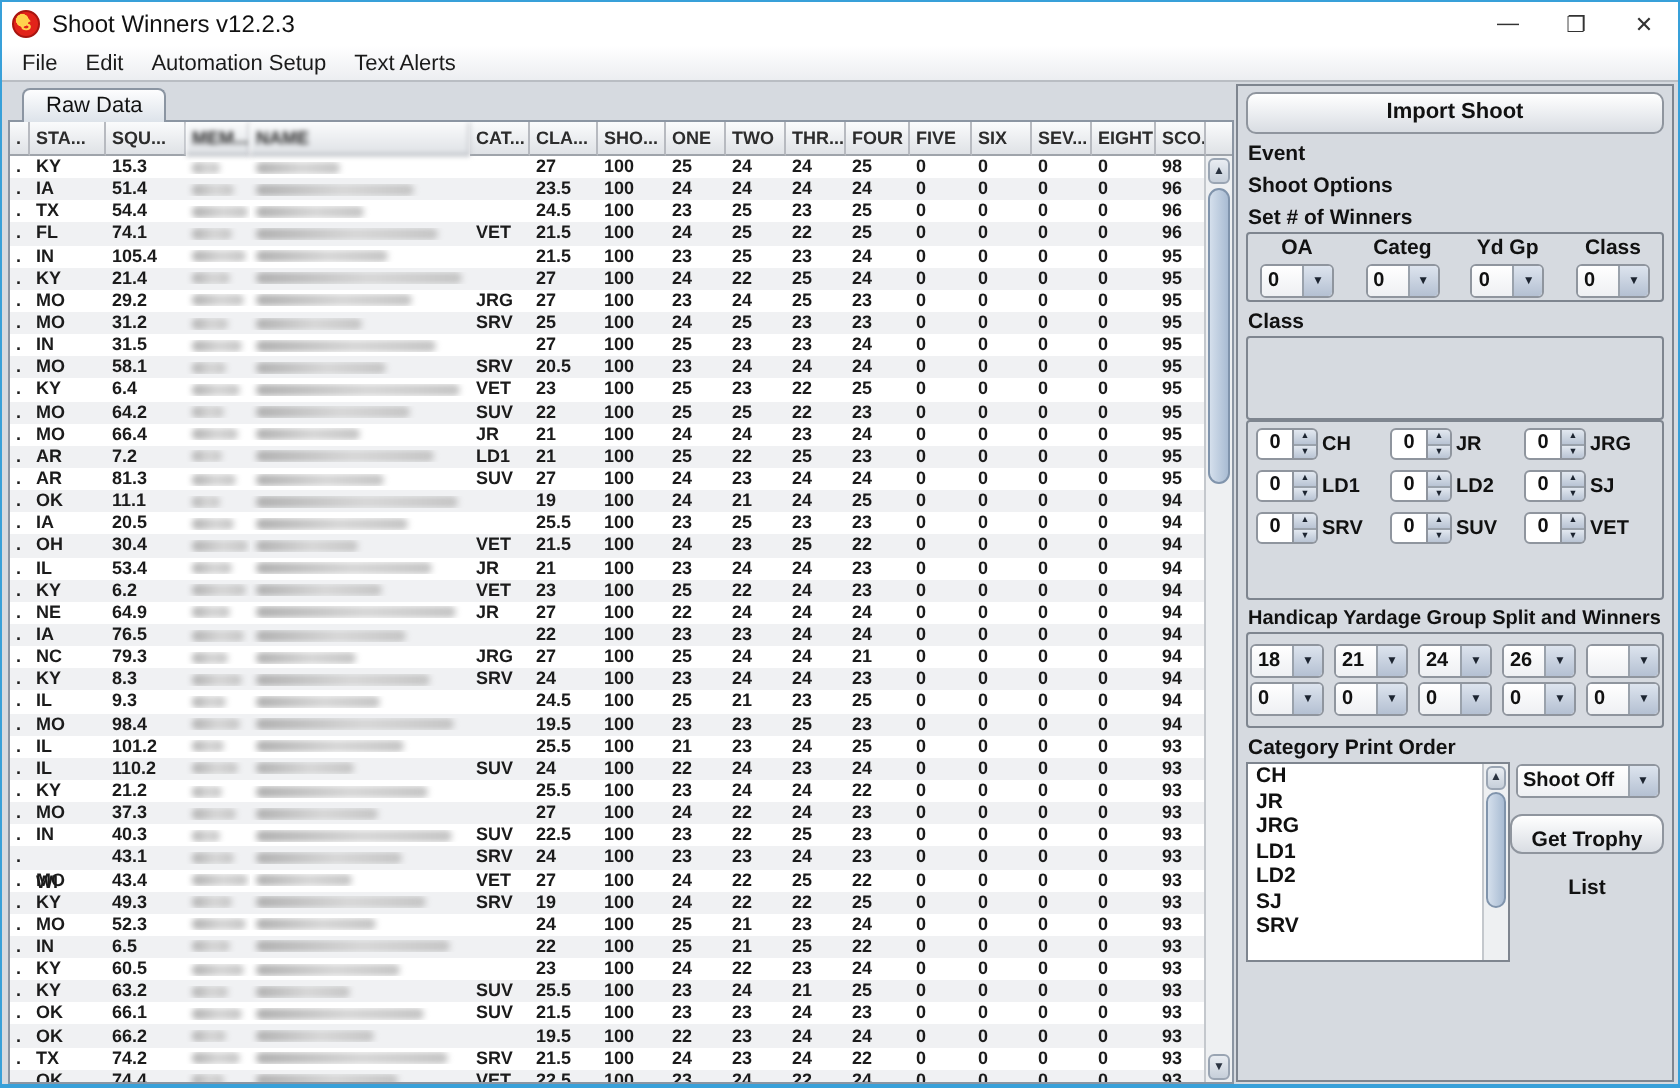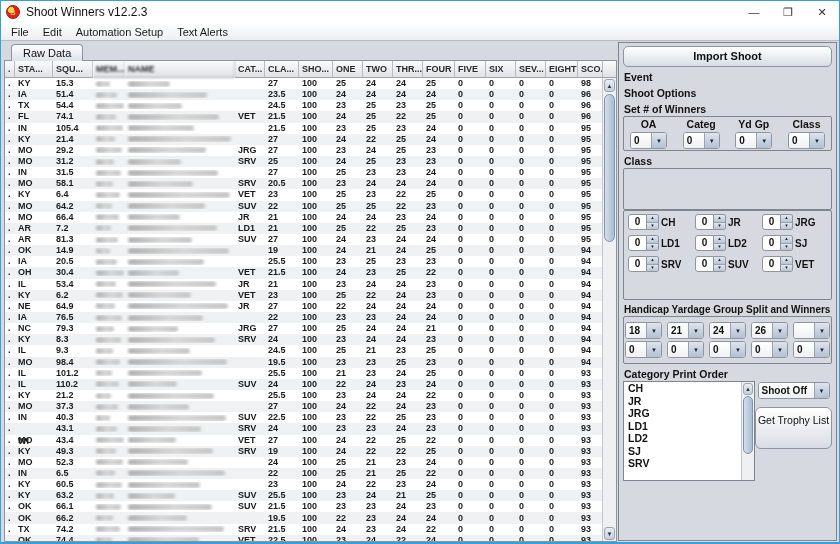--- a/index.html
+++ b/index.html
@@ -57,21 +57,21 @@
   .cat-lbl{font-size:10px;font-weight:bold;color:#111;}
   .yd-row{display:flex;gap:5px;justify-content:center;margin:2px 0;}
   .yd-combo{width:37px;}
   .po-area{display:flex;margin-top:1px;}
   .po-list{position:relative;width:132px;height:100px;background:#fff;border:1px solid #7e858f;overflow:hidden;}
   .po-item{font-size:10.5px;font-weight:bold;color:#111;padding:0 4px;line-height:12.5px;}
   .po-scroll{position:absolute;top:0;right:0;bottom:0;width:13px;background:#eef0f2;border-left:1px solid #c4c8cd;}
   .po-thumb{position:absolute;top:14px;left:1px;width:10px;height:58px;background:linear-gradient(90deg,#d4dfec,#a9bcd3);border:1px solid #8094ac;border-radius:5px;}
   .po-right{flex:1;display:flex;flex-direction:column;align-items:center;}
   .shootoff-combo{width:72px;margin-top:1px;}
-  .trophy-btn{margin-top:8px;width:100%;height:42px;background:linear-gradient(#ffffff,#d9dde3);border:1px solid #8f959e;border-radius:6px;font-size:10.5px;font-weight:normal;color:#111;text-align:center;line-height:24px;}
+  .trophy-btn{margin-top:8px;width:100%;height:20px;background:linear-gradient(#ffffff,#d9dde3);border:1px solid #8f959e;border-radius:6px;font-size:10.5px;font-weight:bold;color:#111;text-align:center;line-height:24px;}
 </style>
 </head>
 <body>
 
 <div class="window">
   <div class="titlebar">
     <span class="app-icon">S</span>
     <span class="title-text">Shoot Winners v12.2.3</span>
     <div class="win-controls">
       <div class="win-btn">—</div>
@@ -455,21 +455,21 @@
               <div class="td" style="width: 32px;">24</div>
               <div class="td" style="width: 31px;">0</div>
               <div class="td" style="width: 30px;">0</div>
               <div class="td" style="width: 30px;">0</div>
               <div class="td" style="width: 32px;">0</div>
               <div class="td" style="width: 25px;">95</div>
             </div>
             <div class="tr">
               <div class="td" style="width: 10px;">.</div>
               <div class="td" style="width: 38px;">OK</div>
-              <div class="td" style="width: 40px;">14.9</div>
+              <div class="td" style="width: 40px;">11.1</div>
               <div class="td" style="width: 32px;">
                 <div class="blob" style="width: 14px;"></div>
               </div>
               <div class="td" style="width: 110px;">
                 <div class="blob" style="width: 101px;"></div>
               </div>
               <div class="td" style="width: 30px;"></div>
               <div class="td" style="width: 34px;">19</div>
               <div class="td" style="width: 34px;">100</div>
               <div class="td" style="width: 30px;">24</div>

